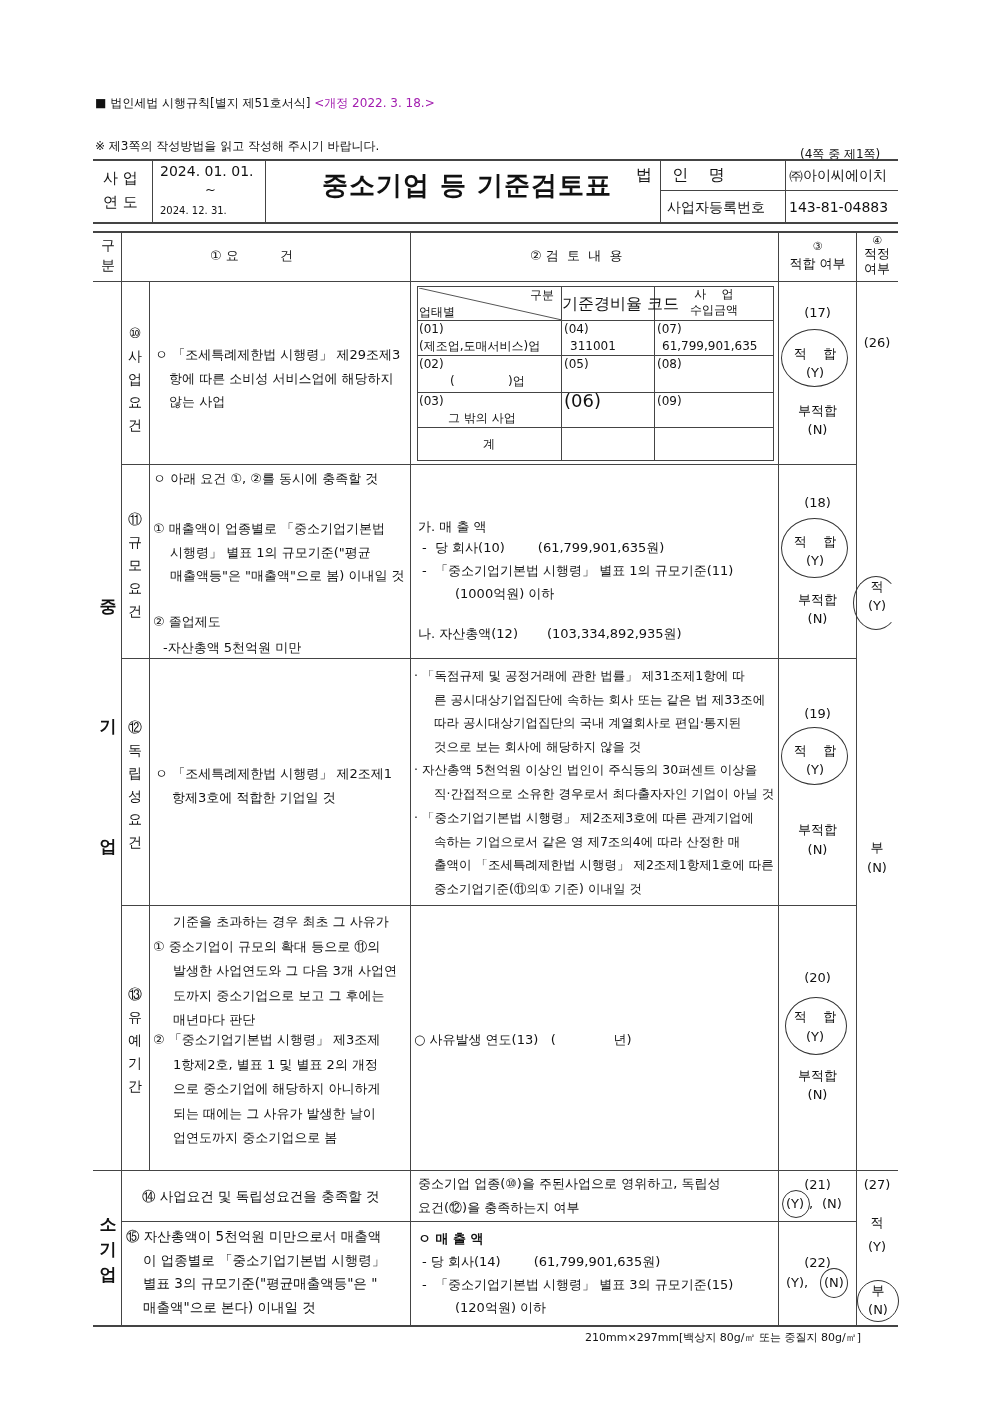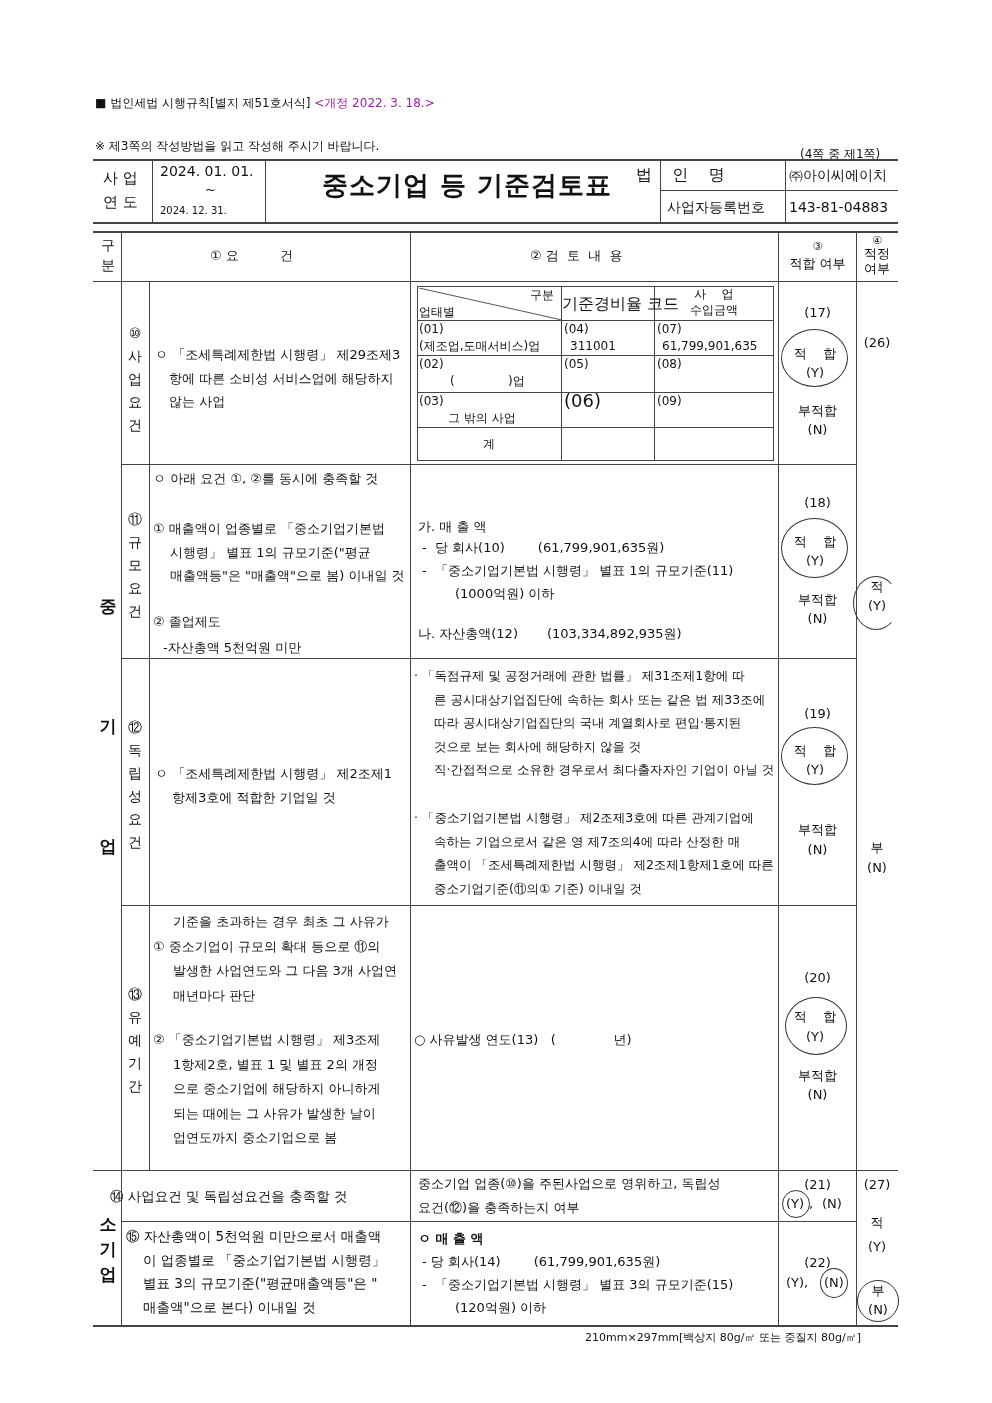--- a/index.html
+++ b/index.html
@@ -190,20 +190,21 @@
   <div>ㅇ 「조세특례제한법 시행령」 제2조제1</div>
   <div style="padding-left:17px;">항제3호에 적합한 기업일 것</div>
 </div>
 <div class="para" style="left:414px; top:664px; font-size:12.5px;">
   <div>·  「독점규제 및 공정거래에 관한 법률」 제31조제1항에 따</div>
   <div style="padding-left:20px;">른 공시대상기업집단에 속하는 회사 또는 같은 법 제33조에</div>
   <div style="padding-left:20px;">따라 공시대상기업집단의 국내 계열회사로 편입·통지된</div>
   <div style="padding-left:20px;">것으로 보는 회사에 해당하지 않을 것</div>
 </div>
 <div class="para" style="left:414px; top:758px; font-size:12.5px;">
+  <div>· 자산총액 5천억원 이상인 법인이 주식등의 30퍼센트 이상을</div>
   <div style="padding-left:20px;">직·간접적으로 소유한 경우로서 최다출자자인 기업이 아닐 것</div>
 </div>
 <div class="para" style="left:414px; top:806px; font-size:12.5px;">
   <div>· 「중소기업기본법 시행령」 제2조제3호에 따른 관계기업에</div>
   <div style="padding-left:20px;">속하는 기업으로서 같은 영 제7조의4에 따라 산정한 매</div>
   <div style="padding-left:20px;">출액이 「조세특례제한법 시행령」 제2조제1항제1호에 따른</div>
   <div style="padding-left:20px;">중소기업기준(⑪의① 기준) 이내일 것</div>
 </div>
 
 <div class="t center" style="left:779px; top:704px; width:77px;">(19)</div>
@@ -217,39 +218,40 @@
   <div>⑬</div>
   <div>유</div>
   <div>예</div>
   <div>기</div>
   <div>간</div>
 </div>
 <div class="para" style="left:153px; top:910px; line-height:24.5px;">
   <div style="padding-left:20px;">기준을 초과하는 경우 최초 그 사유가</div>
   <div>① 중소기업이 규모의 확대 등으로 ⑪의</div>
   <div style="padding-left:20px;">발생한 사업연도와 그 다음 3개 사업연</div>
+  <div style="padding-left:20px;">도까지 중소기업으로 보고 그 후에는</div>
   <div style="padding-left:20px;">매년마다 판단</div>
 </div>
 <div class="para" style="left:153px; top:1028px; line-height:24.5px;">
   <div>② 「중소기업기본법 시행령」 제3조제</div>
   <div style="padding-left:20px;">1항제2호, 별표 1 및 별표 2의 개정</div>
   <div style="padding-left:20px;">으로 중소기업에 해당하지 아니하게</div>
   <div style="padding-left:20px;">되는 때에는 그 사유가 발생한 날이</div>
   <div style="padding-left:20px;">업연도까지 중소기업으로 봄</div>
 </div>
 <div class="para" style="left:414px; top:1028px; white-space:pre;">○ 사유발생 연도(13)   (              년)</div>
 
 <div class="t center" style="left:779px; top:968px; width:77px;">(20)</div>
 <div class="circle" style="left:785px; top:997px; width:62px; height:58px;"></div>
 <div class="t center" style="left:779px; top:1007px; width:72px; white-space:pre;">적    합</div>
 <div class="t center" style="left:779px; top:1027px; width:72px;">(Y)</div>
 <div class="t center" style="left:779px; top:1066px; width:77px;">부적합</div>
 <div class="t center" style="left:779px; top:1085px; width:77px;">(N)</div>
 
-<div class="para" style="left:110px; top:1185px; font-size:13.5px;">⑭ 사업요건 및 독립성요건을 충족할 것</div>
+<div class="para" style="left:142px; top:1185px; font-size:13.5px;">⑭ 사업요건 및 독립성요건을 충족할 것</div>
 <div class="para" style="left:418px; top:1172px;">
   <div>중소기업 업종(⑩)을 주된사업으로 영위하고, 독립성</div>
   <div>요건(⑫)을 충족하는지 여부</div>
 </div>
 <div class="t center" style="left:779px; top:1175px; width:77px;">(21)</div>
 <div class="circle" style="left:782px; top:1190px; width:28px; height:28px;"></div>
 <div class="t" style="left:786px; top:1194px;">(Y)</div>
 <div class="t" style="left:809px; top:1194px;">,</div>
 <div class="t" style="left:822px; top:1194px;">(N)</div>
 <div class="t center" style="left:857px; top:1175px; width:40px;">(27)</div>

